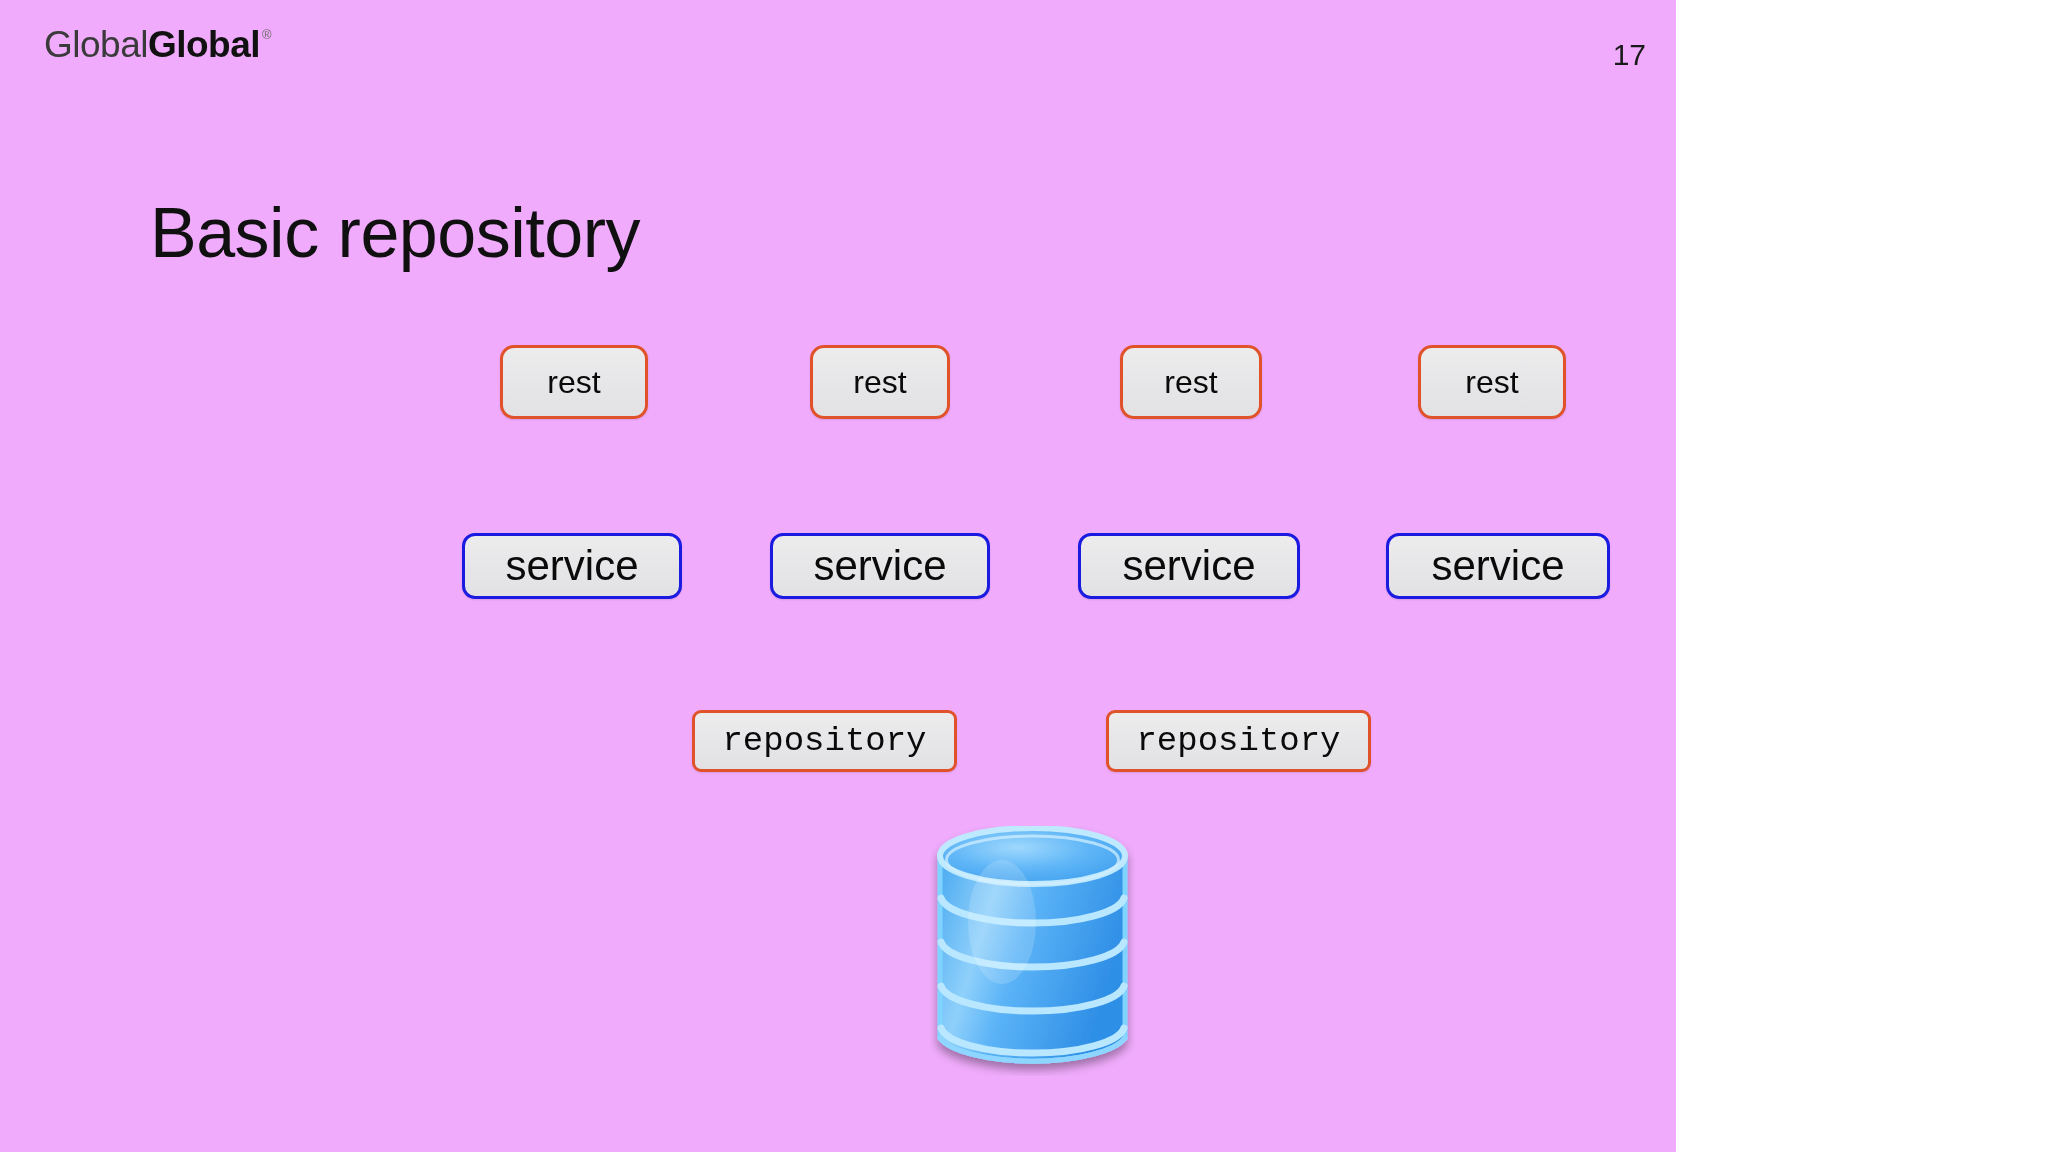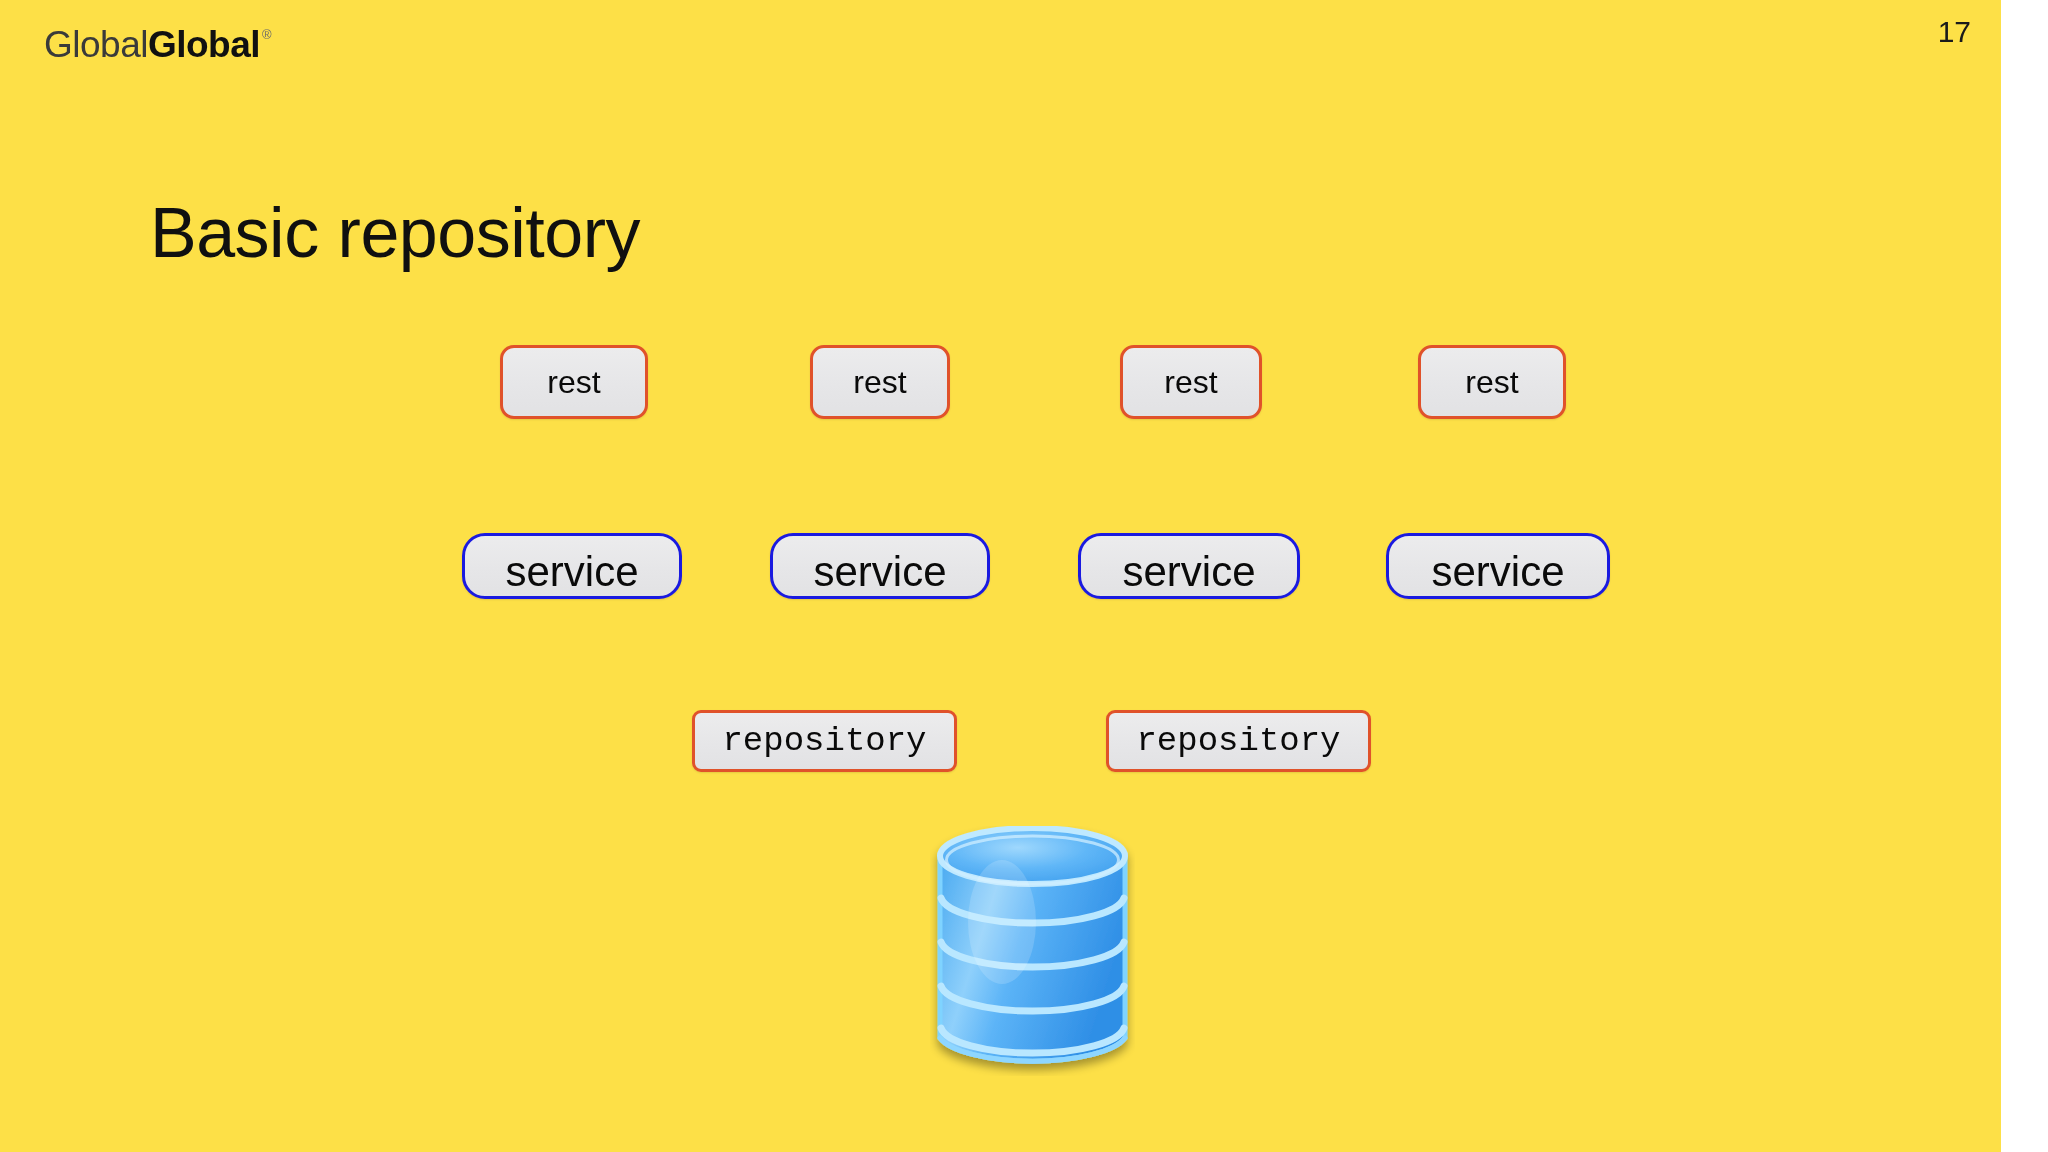--- a/index.html
+++ b/index.html
@@ -8,23 +8,23 @@
     padding: 0;
     background: #ffffff;
   }
   body {
     font-family: "Liberation Sans", sans-serif;
     -webkit-font-smoothing: antialiased;
   }
 
   .slide {
     position: relative;
-    width: 2001px;
+    width: 1676px;
     height: 1152px;
-    background: #fde047;
+    background: #f0abfc;
     overflow: hidden;
   }
 
   
   .logo {
     position: absolute;
     left: 44px;
     top: 24px;
     height: 42px;
     display: flex;
@@ -50,21 +50,21 @@
     font-size: 13px;
     color: #6a6a6a;
     position: relative;
     top: -18px;
     left: 2px;
   }
 
   .page-number {
     position: absolute;
     right: 30px;
-    top: 15px;
+    top: 38px;
     font-size: 30px;
     color: #1a1a1a;
     font-family: "Liberation Sans", sans-serif;
     text-align: right;
     min-width: 48px;
   }
 
   
   .slide-title {
     position: absolute;
@@ -101,23 +101,22 @@
   }
 
   .node-rest {
     border: 3px solid #e0522a;
     border-radius: 14px;
     font-size: 32px;
   }
 
   .node-service {
     border: 3px solid #1a1ae0;
-    border-radius: 23px;
+    border-radius: 13px;
     font-size: 42px;
-    align-items: flex-end;
   }
 
   .node-repository {
     border: 3px solid #e0522a;
     border-radius: 9px;
     font-size: 34px;
     font-family: Liberation Mono, monospace;
   }
 
   

